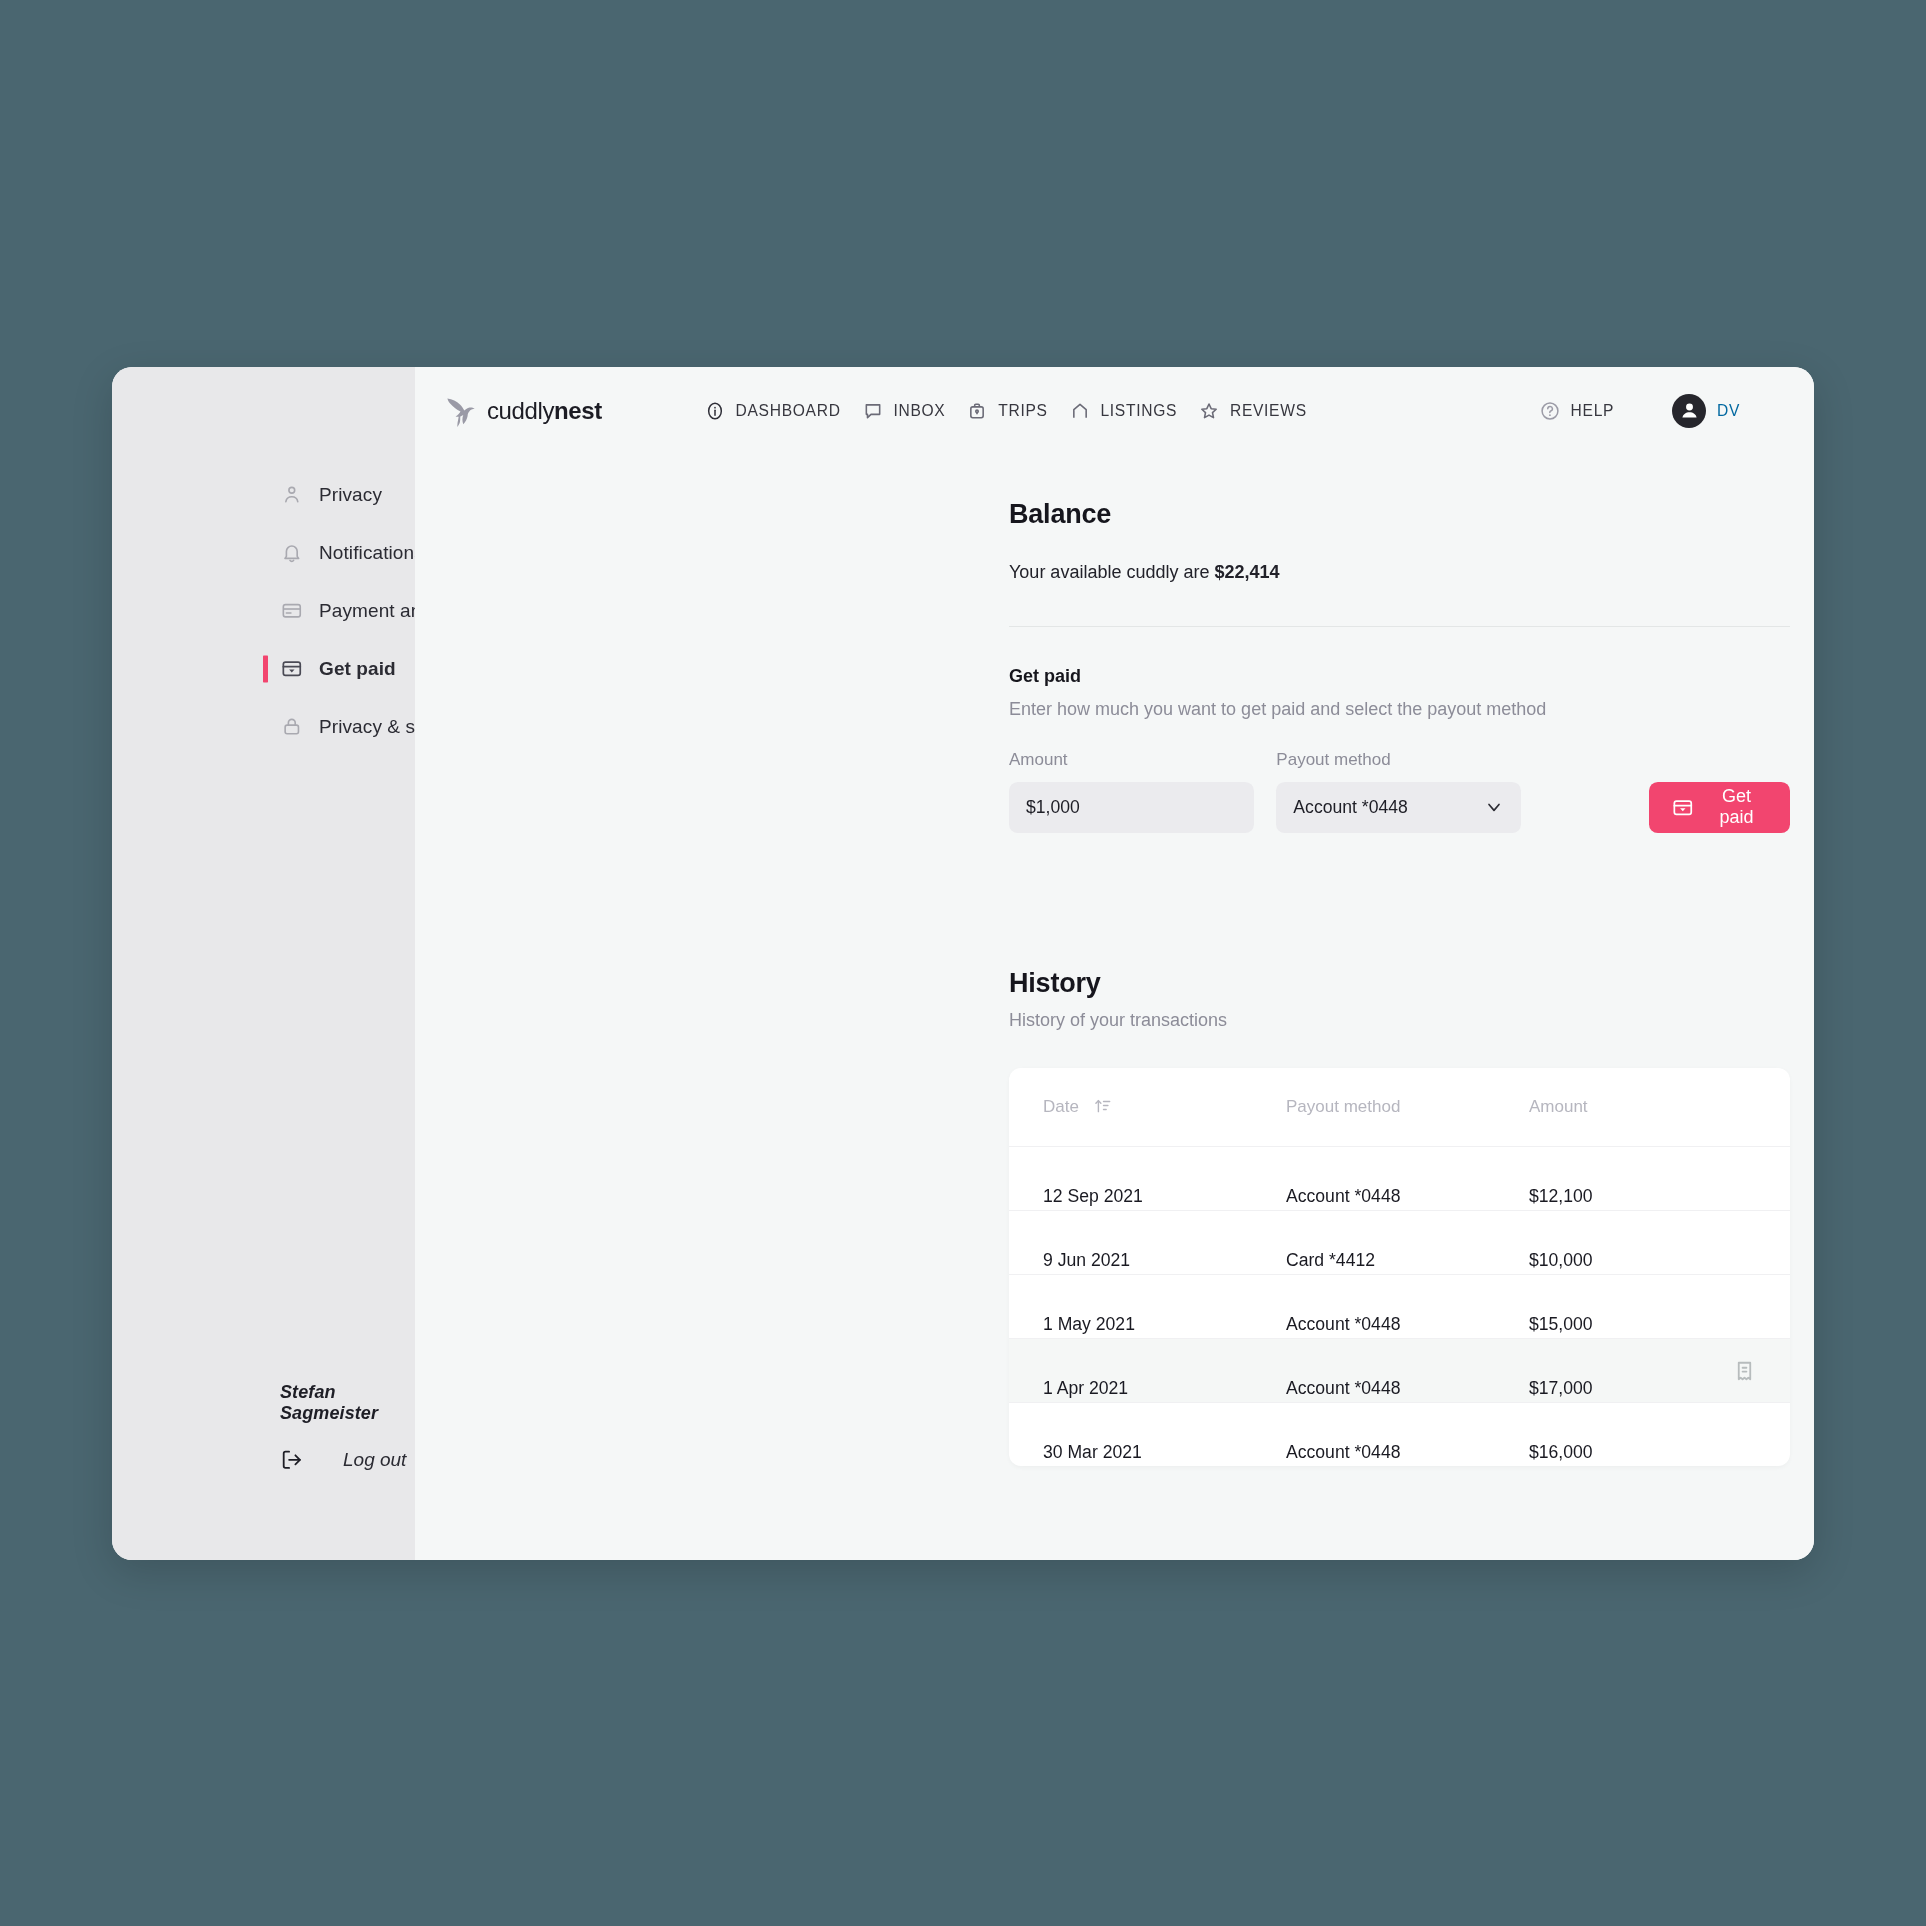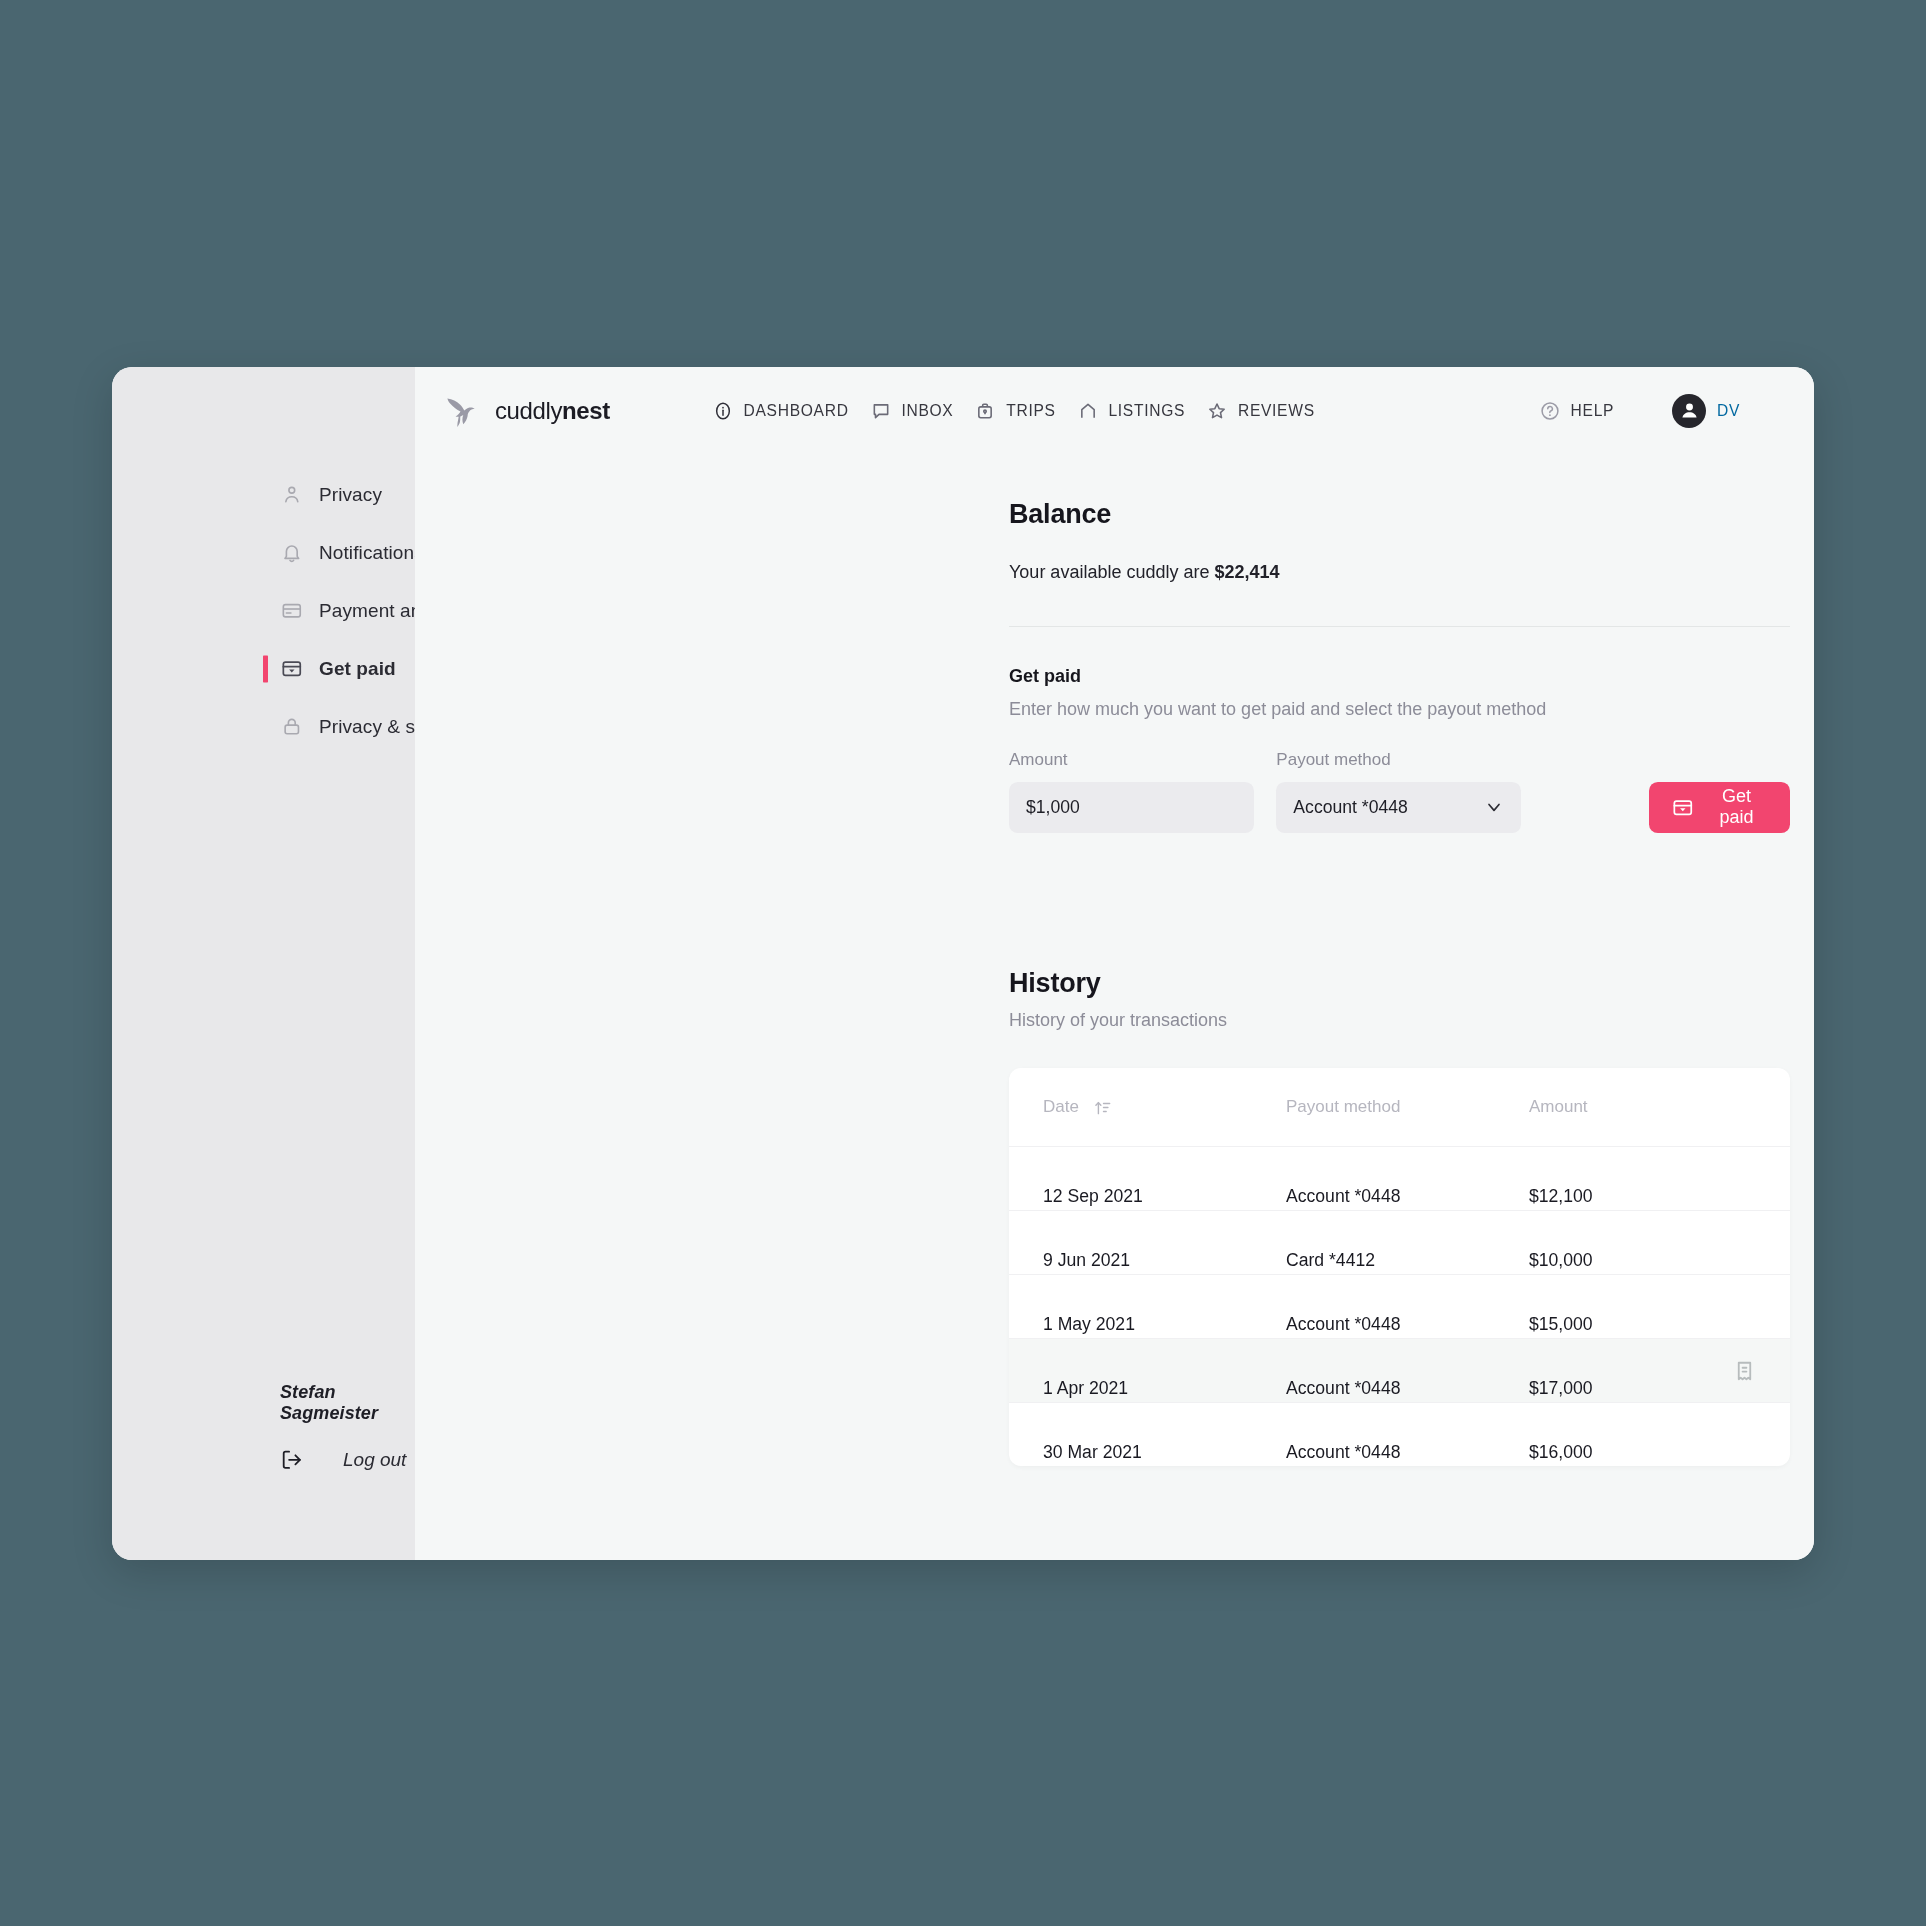--- a/index.html
+++ b/index.html
@@ -106,21 +106,21 @@
   .topbar {
     height: 87px;
     display: flex;
     align-items: center;
     padding-left: 28px;
     padding-right: 74px;
   }
   .logo {
     display: flex;
     align-items: center;
-    gap: 17px;
+    gap: 9px;
     cursor: pointer;
   }
   .logo-text {
     font-size: 24px;
     color: #1c1c24;
     letter-spacing: -0.4px;
   }
   .logo-text b { font-weight: 700; }
 
   .nav {
@@ -286,21 +286,21 @@
     align-items: center;
     height: 64px;
     padding-left: 34px;
     padding-right: 34px;
     position: relative;
   }
   .t-head {
     height: 78px;
     color: #b6b6bf;
   }
-  .t-head .c-date { display: flex; align-items: center; gap: 15px; }
+  .t-head .c-date { display: flex; gap: 15px; }
   .t-body { border-top: 1.4px solid #f0f0f2; cursor: pointer; }
   .t-body.hovered { background: #f5f7f6; }
   .c-date { width: 243px; font-size: 17.6px; }
   .c-method { width: 243px; font-size: 17.6px; }
   .c-amount { flex: 1; font-size: 17.6px; }
   .t-head .c-date, .t-head .c-method, .t-head .c-amount {
     font-size: 17px; color: #b6b6bf;
   }
   .t-body .c-date, .t-body .c-method, .t-body .c-amount {
     color: #1a1a22;

